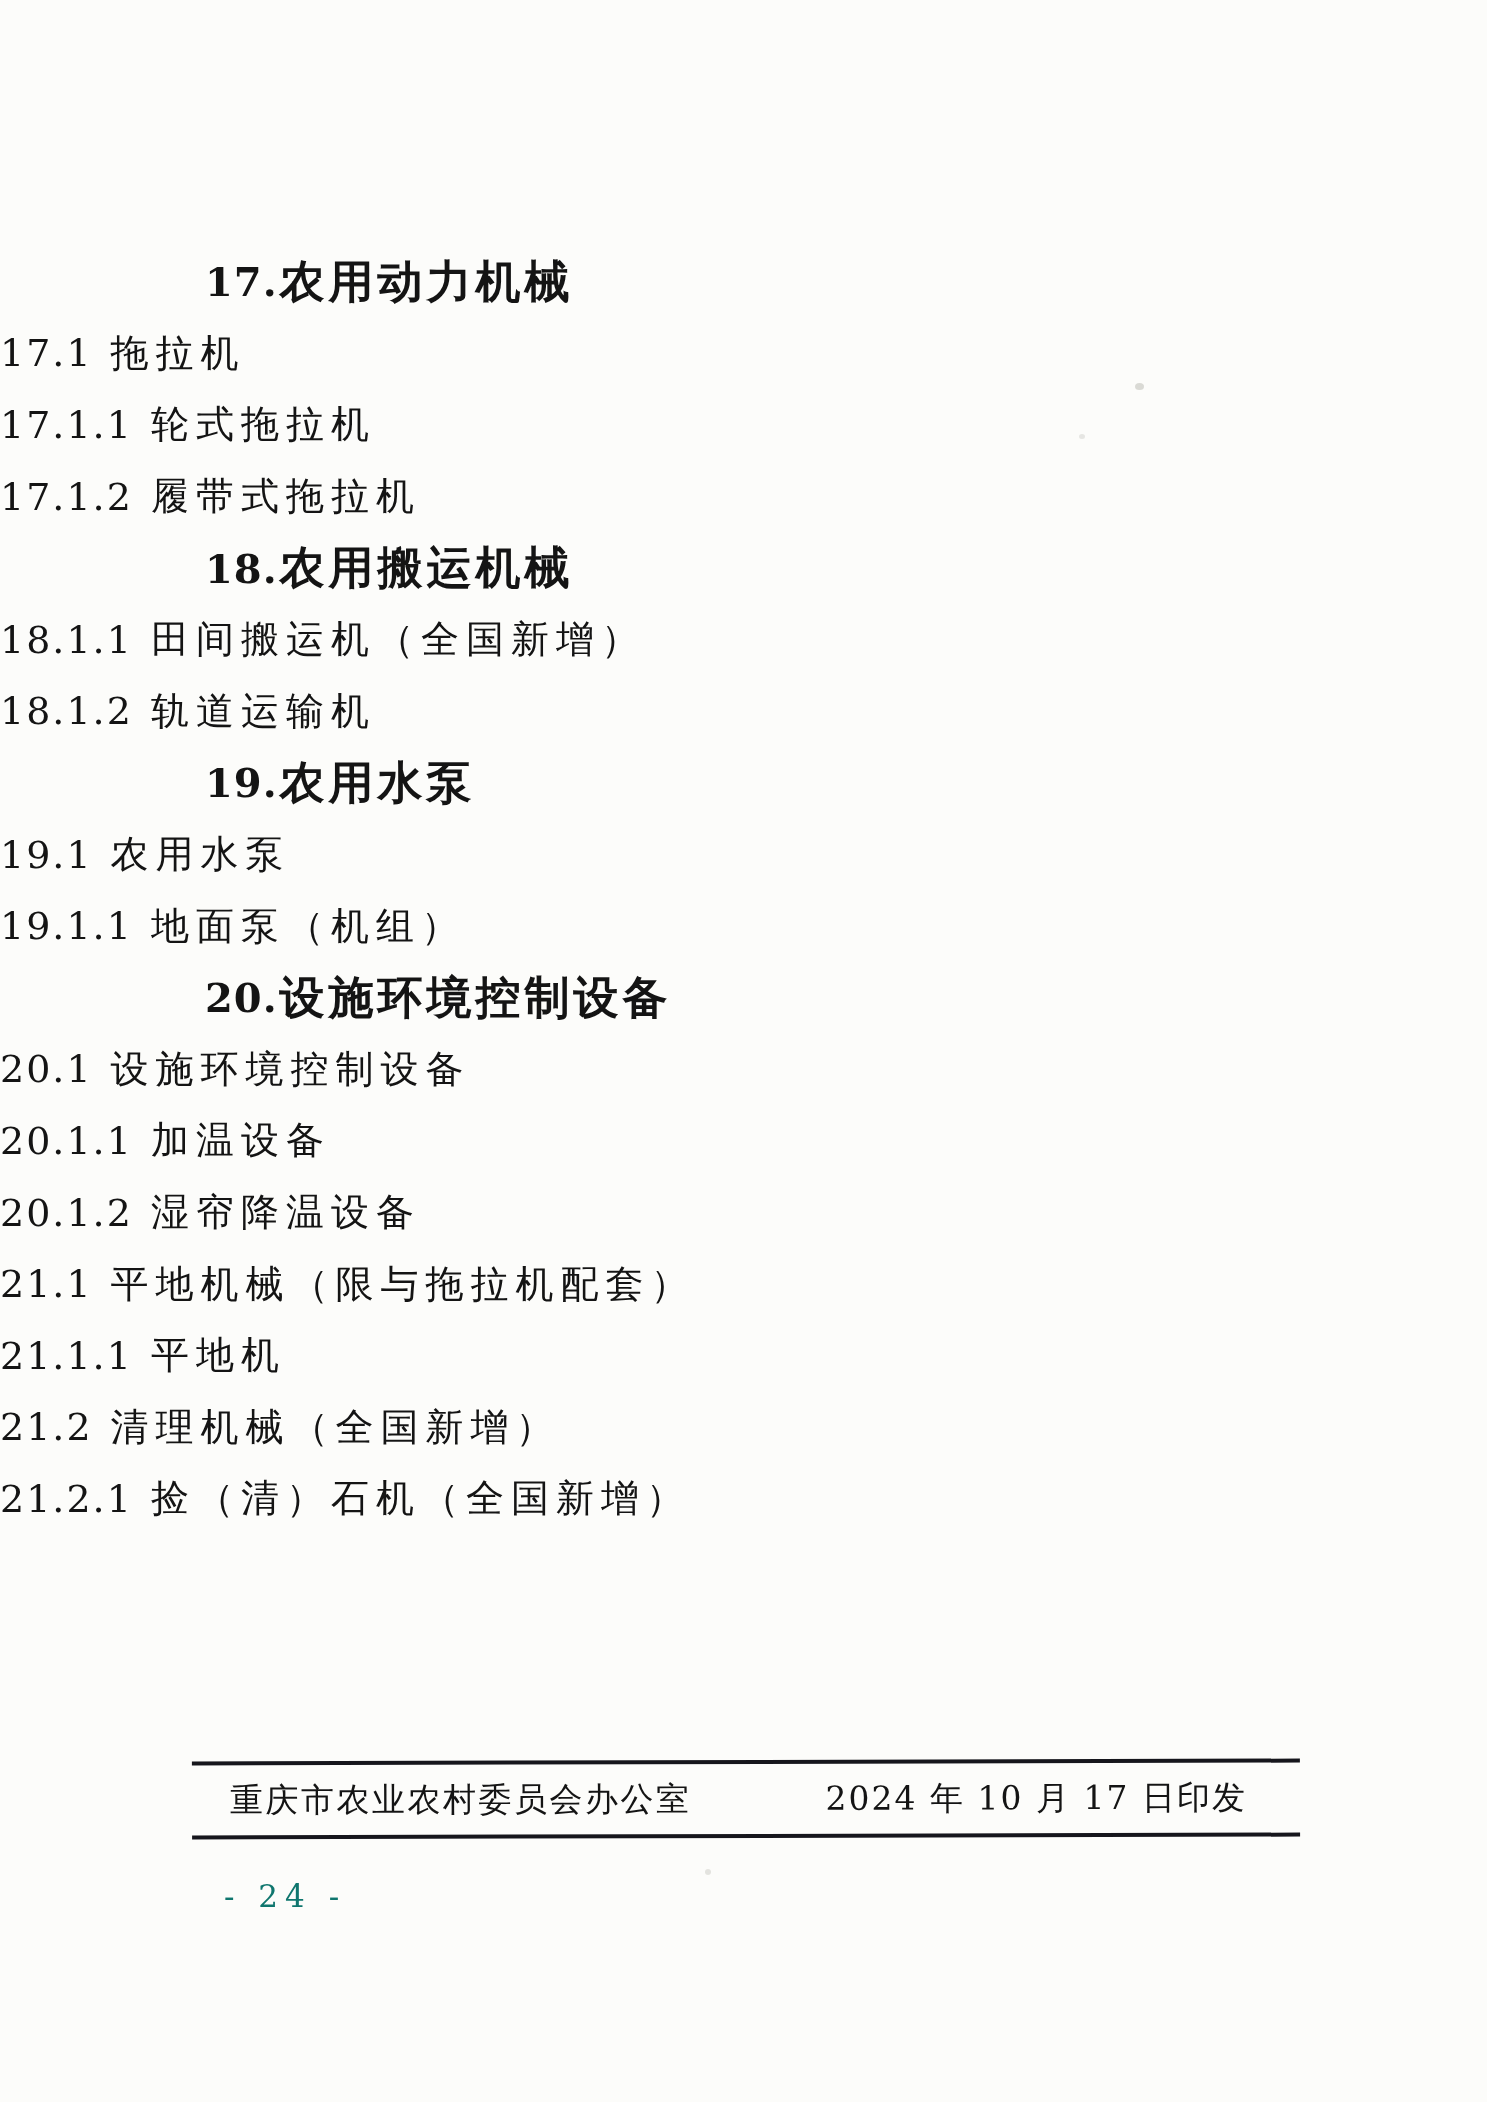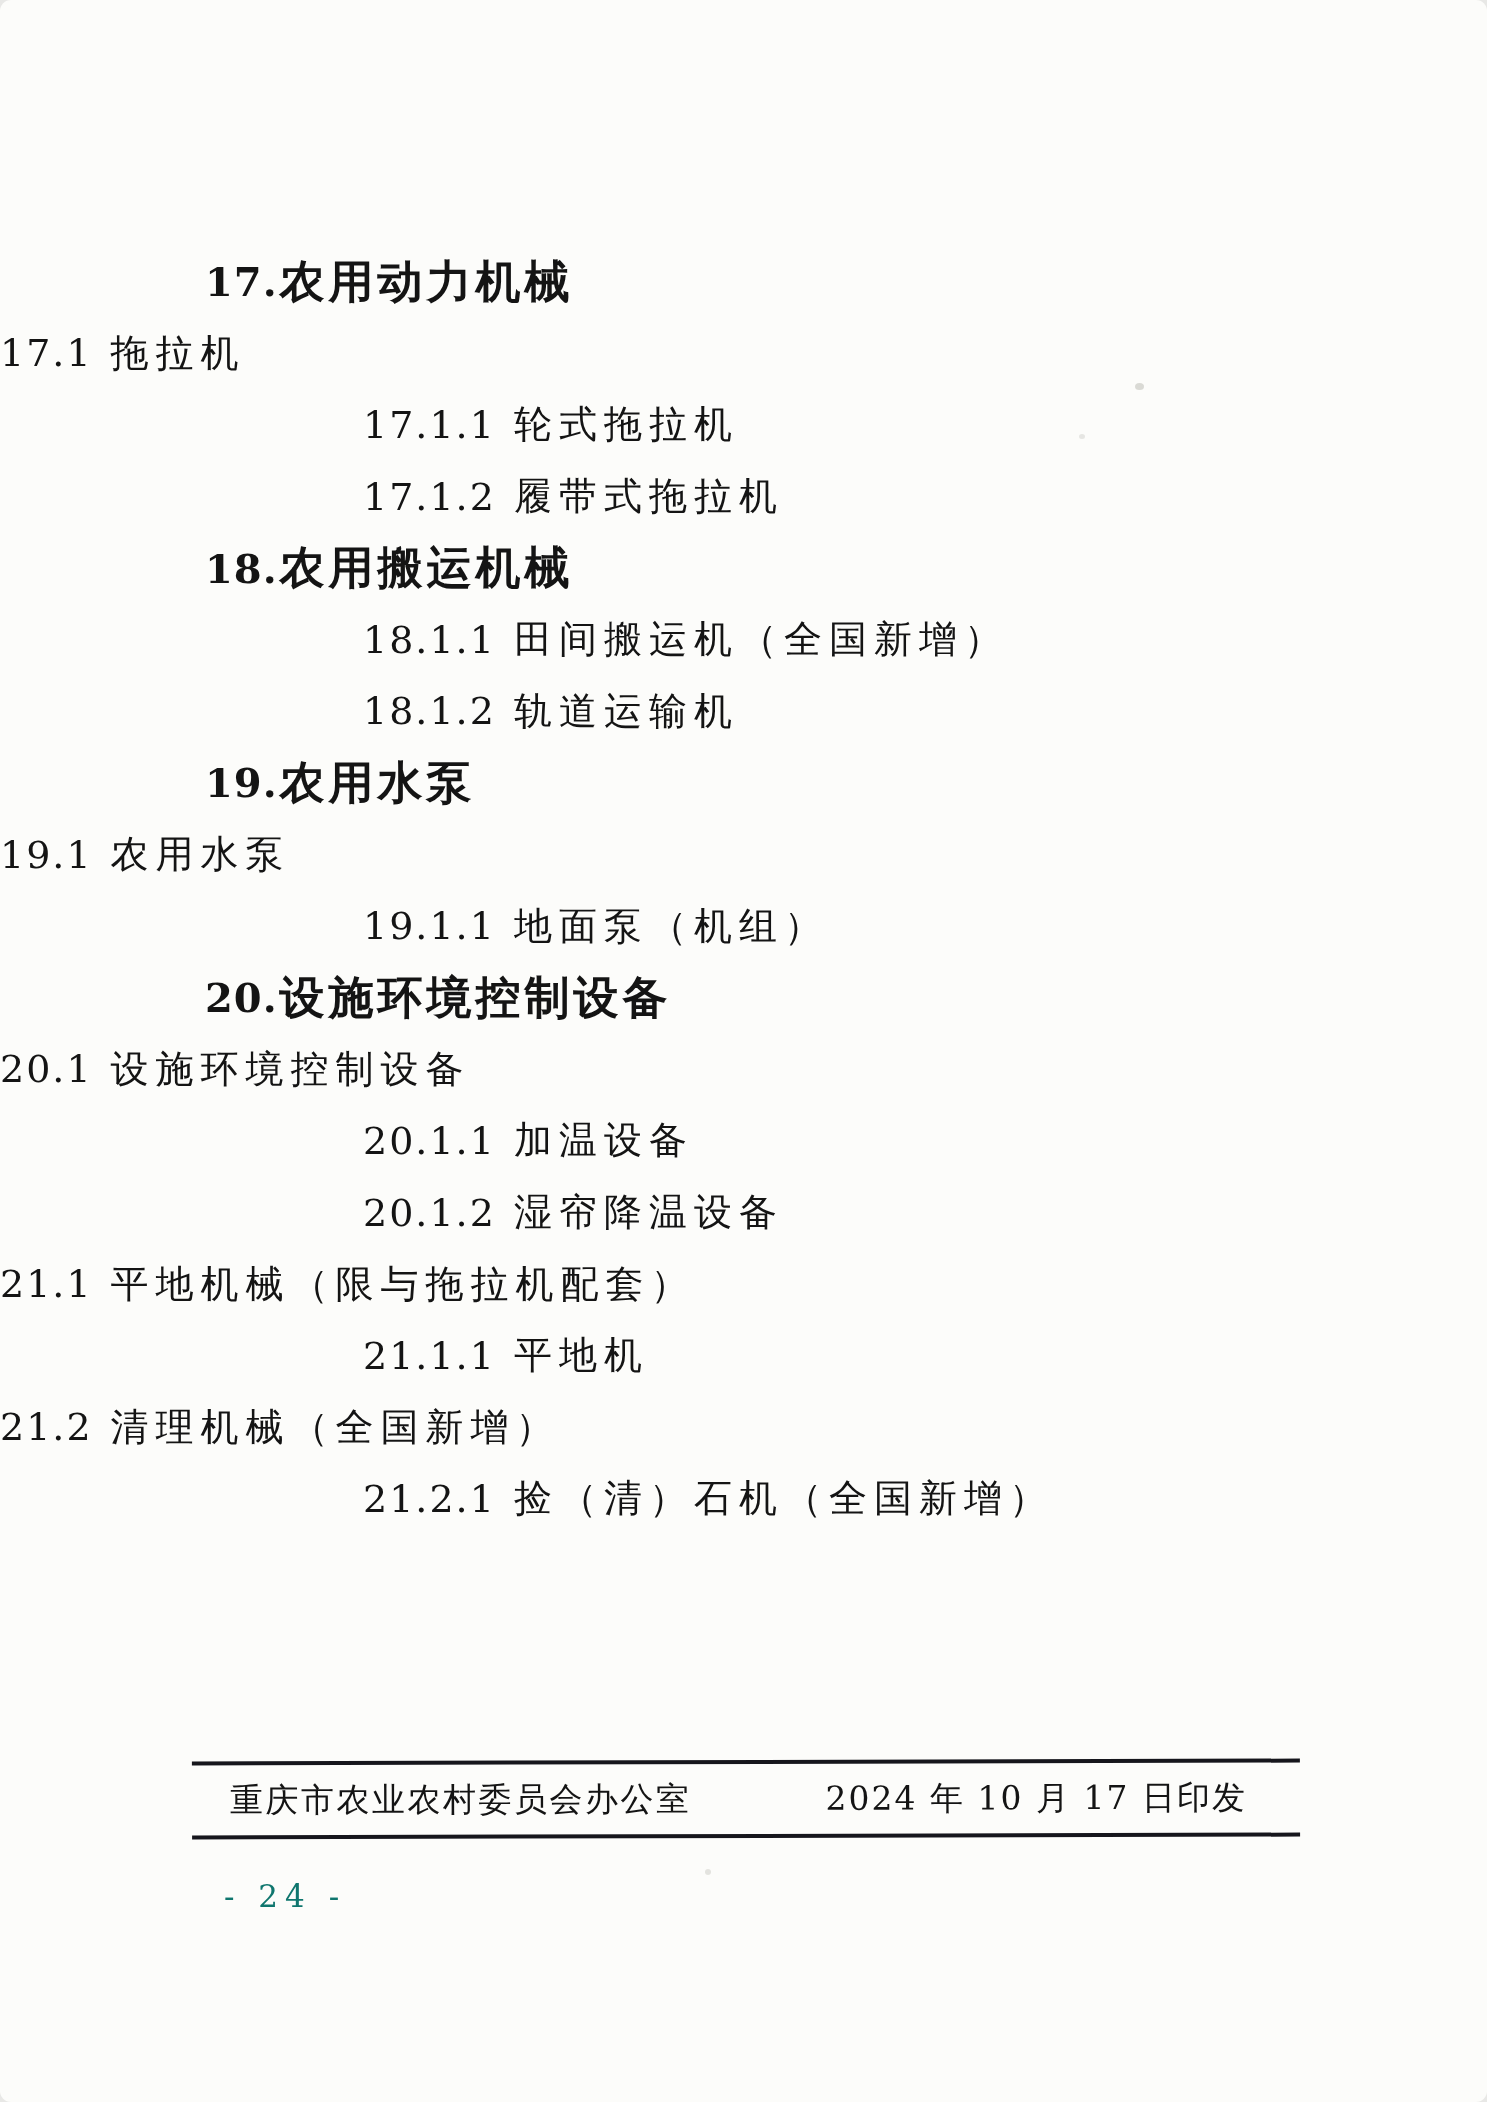--- a/index.html
+++ b/index.html
@@ -5,21 +5,20 @@
   html, body { margin: 0; padding: 0; background: #e8e8e6; }
   .page {
     position: relative;
     width: 1487px;
     height: 2102px;
     margin: 0 auto;
     background: #fcfcfa;
     overflow: hidden;
     color: #141414;
     font-family: "DejaVu Serif", "Liberation Serif", serif;
-    border-radius: 11px;
   }
   .content {
     position: absolute;
     top: 246px;
     left: 0;
     right: 0;
   }
   .row {
     height: 71.6px;
     display: flex;
@@ -29,21 +28,21 @@
   .row .num { letter-spacing: 2px; }
   .level-1 { padding-left: 205px; font-size: 40px; font-weight: bold; }
   .level-1 .num { letter-spacing: 1px; margin-right: 2px; }
   .level-1 .label {
     font-family: "Liberation Sans", "DejaVu Sans", sans-serif;
     letter-spacing: 4px;
     font-size: 45px;
   }
   .level-2, .level-3 { font-size: 38px; }
   .level-2 { }
-  .level-3 { padding-left: 363px; }
+  .level-3 { }
   .level-2 .num, .level-3 .num { margin-right: 18px; }
   .level-2 .label, .level-3 .label { letter-spacing: 7px; }
   .colophon {
     position: absolute;
     left: 192px;
     top: 1760px;
     width: 1108px;
     height: 78px;
     box-sizing: border-box;
     display: flex;

